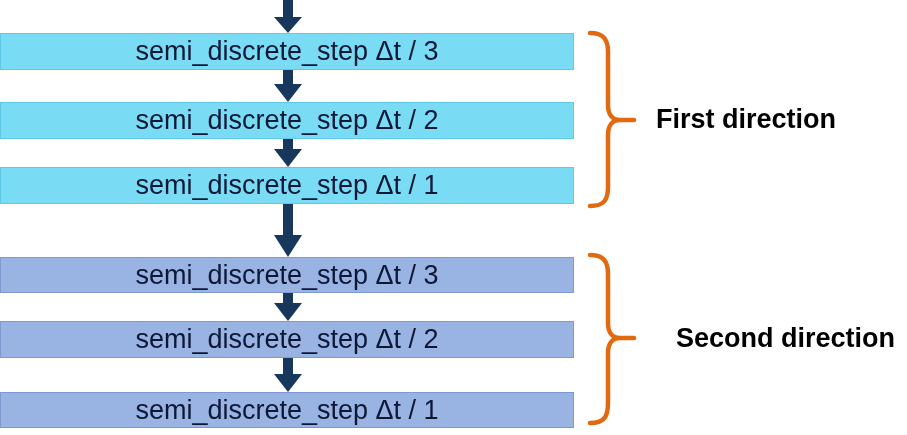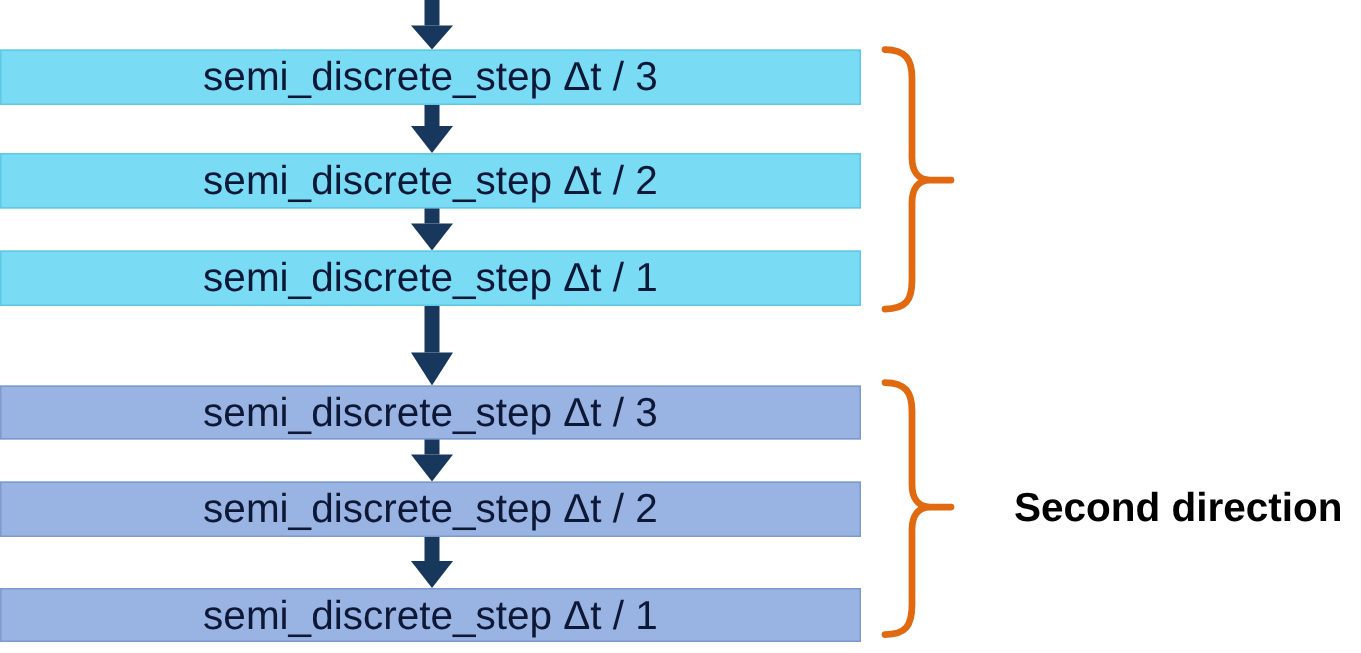--- a/index.html
+++ b/index.html
@@ -150,15 +150,16 @@
   </div>
 
   <svg class="brace brace-1" width="54" height="180" viewBox="0 0 54 180">
     <path d="M4,3 C18,3 22,10 22,22 L22,75 C22,84 26,90 34,90 C26,90 22,96 22,105 L22,157 C22,170 18,176 4,176 M34,90 L48,90"></path>
   </svg>
 
   <svg class="brace brace-2" width="54" height="176" viewBox="0 0 54 176">
     <path d="M4,3 C18,3 22,10 22,22 L22,71 C22,80 26,86 34,86 C26,86 22,92 22,101 L22,151 C22,165 18,171 4,171 M34,86 L48,86"></path>
   </svg>
 
+  <div class="dir-label label-1">First direction</div>
   <div class="dir-label label-2">Second direction</div>
 
 </div>
 
 </body></html>

